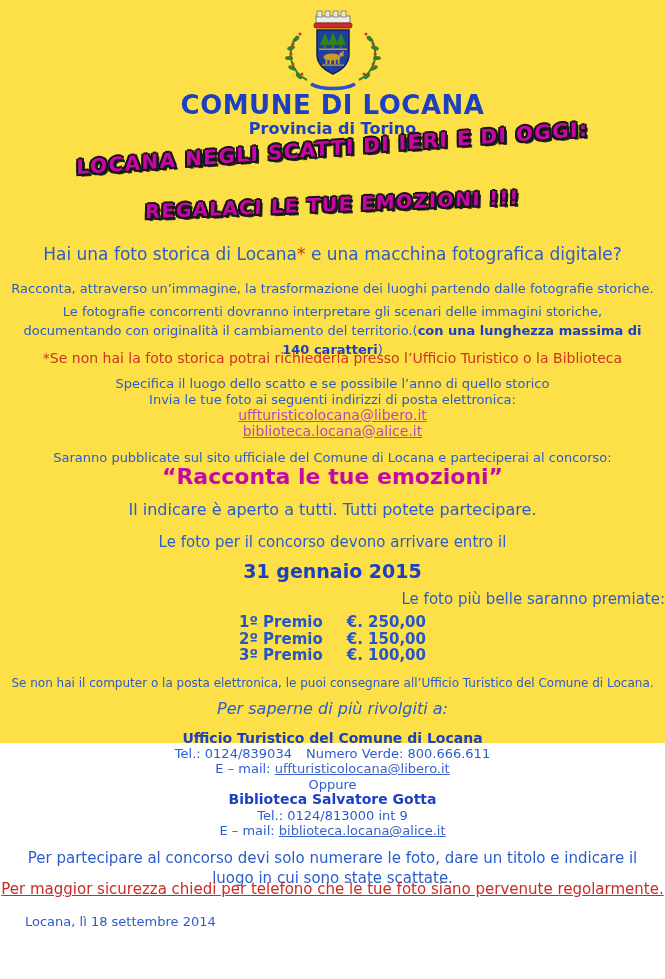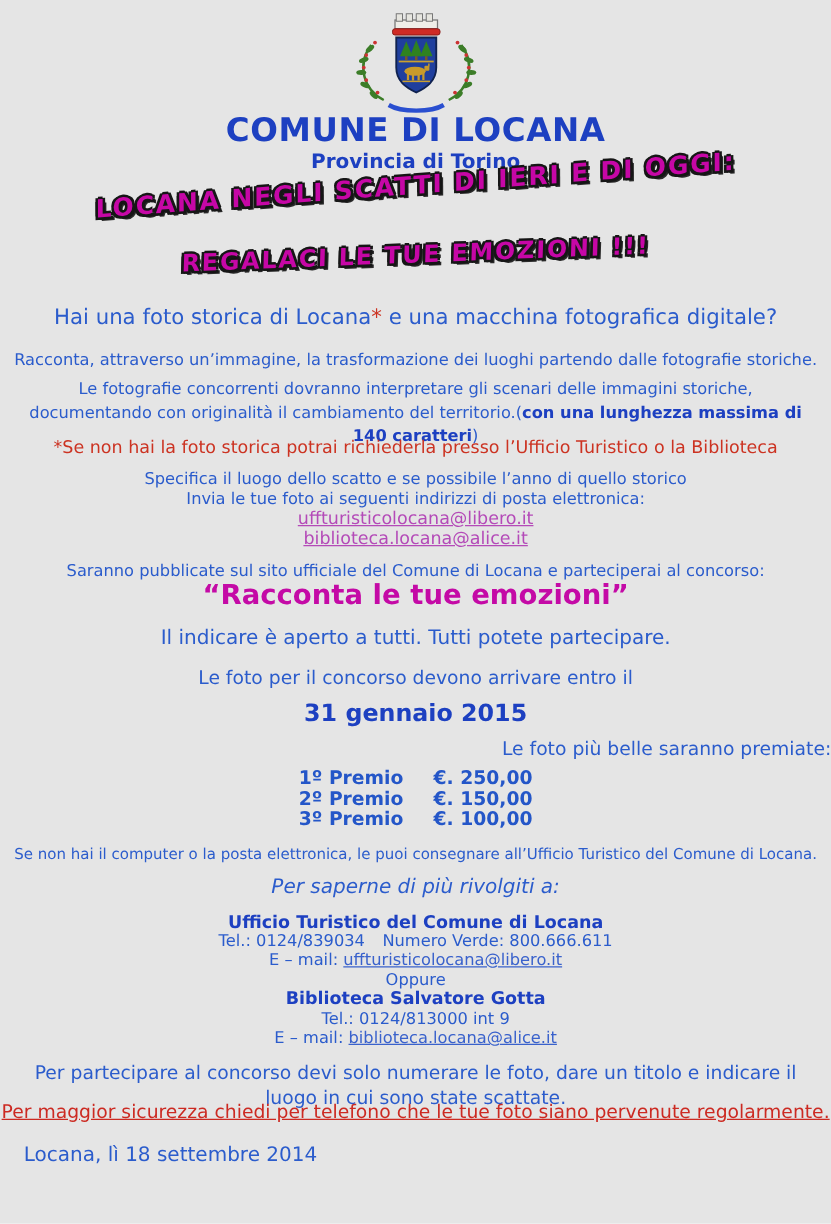--- a/index.html
+++ b/index.html
@@ -2,21 +2,21 @@
 <html><head>
 <meta charset="utf-8">
 <style>
   html,body{margin:0;padding:0;}
   body{
     width:665px;height:979px;
     background:#ffffff;
     font-family:"DejaVu Sans","Liberation Sans",sans-serif;
     overflow:hidden;
   }
-  .page{position:relative;width:665px;height:979px;background:#e5e5e5;}
+  .page{position:relative;width:665px;height:743px;background:#fde047;}
   .abs{position:absolute;left:0;right:0;text-align:center;}
   .crest-wrap{position:absolute;top:4px;left:0;right:0;text-align:center;}
   .title{top:90px;font-size:26px;font-weight:bold;color:#1d40c1;letter-spacing:0.5px;}
   .subtitle{top:119px;font-size:16px;font-weight:bold;color:#1d40c1;}
   .banner{font-weight:800;color:#c607a6;letter-spacing:1.5px;
     text-shadow:-2px -1px 0 #161616,2px -1px 0 #161616,-2px 2px 0 #161616,
       2px 2px 0 #161616,0 2px 0 #161616,0 -2px 0 #161616,3px 3px 0 #2a2a2a;}
   .banner1{top:136px;font-size:20px;transform:rotate(-4.3deg) skewX(-4deg);}
   .banner2{top:193px;font-size:19px;transform:rotate(-2.2deg) skewX(-4deg);}
   .blue{color:#2b5ccc;}
@@ -49,21 +49,21 @@
   .office-name{top:730px;}
   .office-tel{top:746px;}
   .office-mail{top:761px;}
   .oppure{top:777px;}
   .library-name{top:791px;}
   .library-tel{top:808px;}
   .library-mail{top:823px;}
   .tel-gap{display:inline-block;width:14px;}
   .participate{top:848px;font-size:15px;line-height:1.35;padding:0 10px;}
   .warning{top:880px;font-size:15px;color:#cc2a22;text-decoration:underline;}
-  .footer-date{position:absolute;top:914px;left:19px;font-size:16px;color:#2b5ccc;text-align:left;}
+  .footer-date{position:absolute;top:914px;left:25px;font-size:13px;color:#2b5ccc;text-align:left;}
   .signature{position:absolute;top:980px;left:375px;width:240px;text-align:center;
     font-size:13px;color:#2b5ccc;line-height:1.3;}
 </style>
 </head>
 <body>
 
 <div class="page">
 
   <div class="crest-wrap">
     <svg width="128" height="88" viewBox="0 0 128 88" aria-hidden="true">

